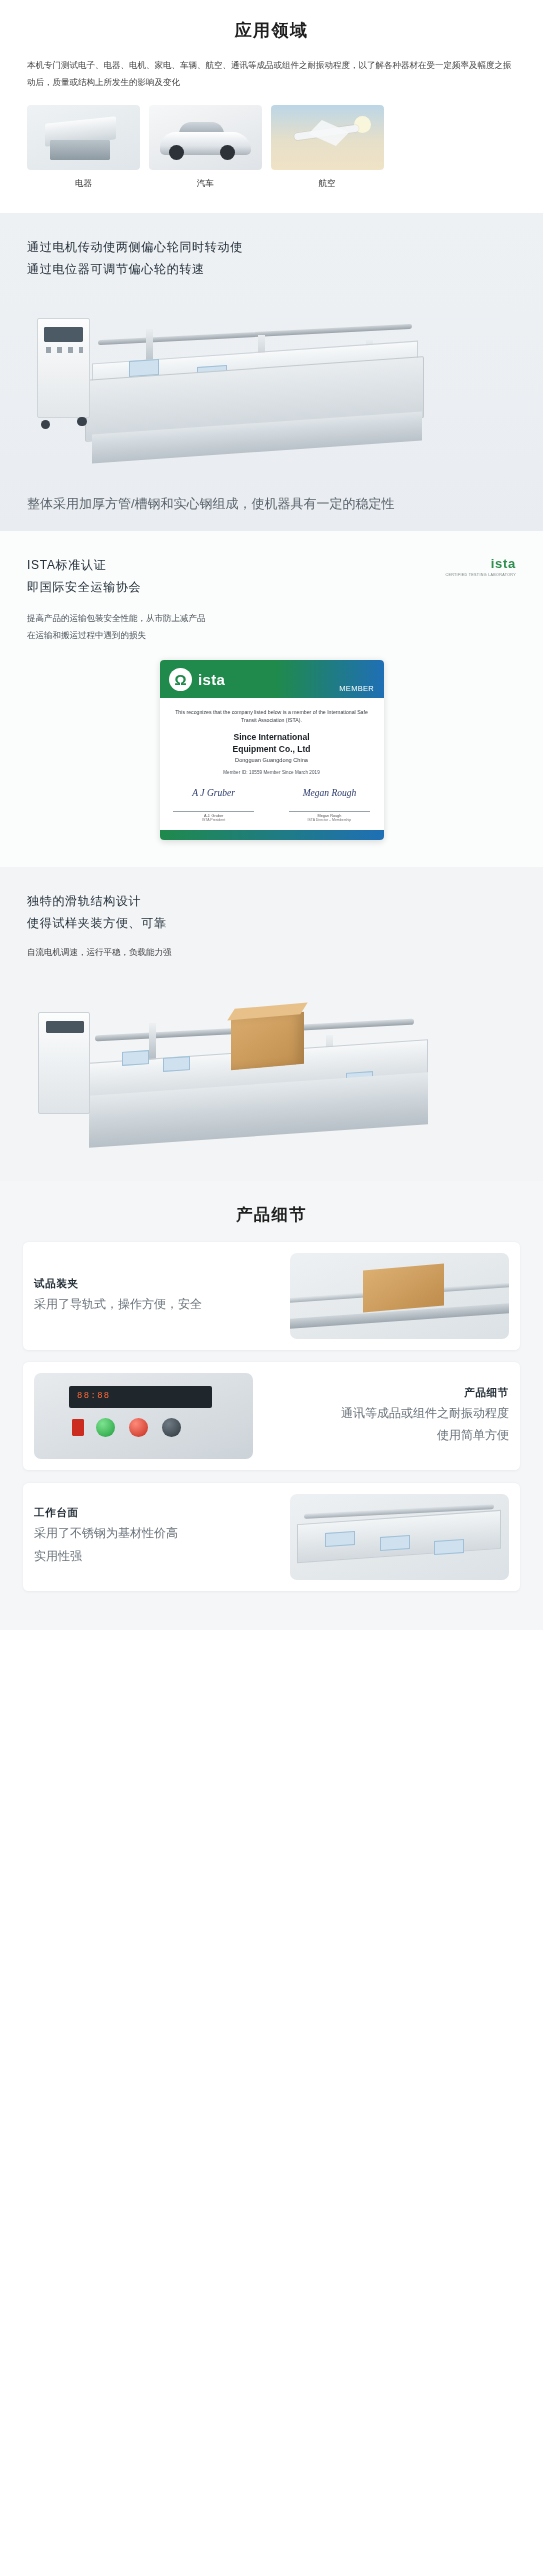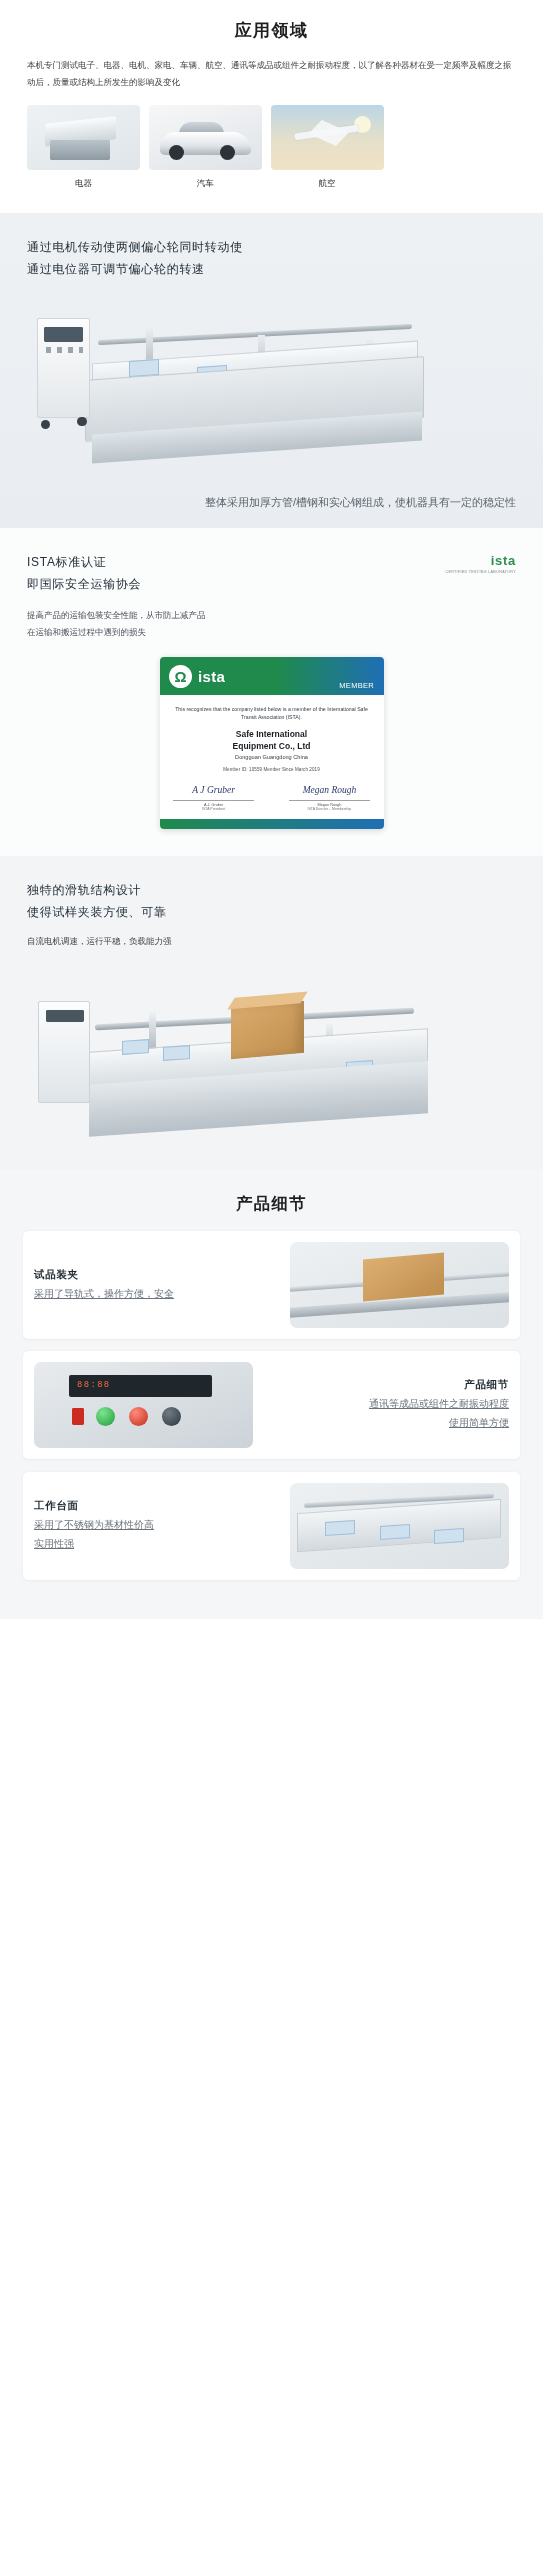--- a/index.html
+++ b/index.html
@@ -146,22 +146,22 @@
   .m-box.b3 { left: 238px; top: 84px; }
   .m-box.b4 { left: 305px; top: 90px; }
   .m-base {
     position: absolute; left: 65px; top: 136px; width: 330px; height: 28.5px;
     background: linear-gradient(180deg,#dfe5e9,#b9c2c9); transform: skewY(-4deg);
   }
   .m-wheel { position:absolute; width:9.5px; height:9.5px; border-radius:50%; background:#39424a; }
   .m-wheel.w1 { left: 13.6px; top: 133px; }
   .m-wheel.w2 { left: 50px; top: 130px; }
   .caption-center {
-    text-align: right;
-    font-size: 11px;
+    text-align: left;
+    font-size: 13px;
     color: #5a646c;
     margin-top: 4.1px;
   }
 
   
   .sec-ista {
     background: #fbfcfc;
     padding: 23px 27px 27px 27px;
     position: relative;
   }
@@ -201,21 +201,21 @@
   }
   .cert-body { padding: 9.5px 12.2px 6.8px 12.2px; text-align:center; }
   .cert-line { font-size: 5.2px; color:#3b4147; line-height: 1.55; }
   .cert-company { font-size: 8.5px; font-weight: bold; color:#1a1f24; margin-top: 6.8px; line-height:1.45; }
   .cert-loc { font-size: 5.6px; color:#3b4147; margin-top: 2px; }
   .cert-meta { font-size: 4.5px; color:#4a5158; margin-top: 6.1px; letter-spacing:0.1px; }
   .cert-sigs { display:flex; justify-content:space-between; padding: 6.8px 13.6px 8.1px 13.6px; }
   .sig { text-align:center; width: 81px; }
   .sig .scribble {
     font-family:"Liberation Serif", serif; font-style: italic; font-size: 9.5px; color:#2b3a6b;
-    border-bottom: 0.7px solid #9aa3ac; padding-bottom: 5px;
+    border-bottom: 0.7px solid #9aa3ac; padding-bottom: 13px;
   }
   .sig .nm { font-size: 3.8px; color:#555; margin-top: 2px; }
   .sig .rl { font-size: 3.5px; color:#777; }
   .cert-bottom { height: 9.5px; background: linear-gradient(90deg,#1f8a4c,#1f6fb5); }
 
   
   .sec-rail {
     background: #f2f4f6;
     padding: 23px 27px 6.8px 27px;
   }
@@ -262,21 +262,21 @@
   }
   .d-card {
     background: #ffffff; border-radius: 5.4px; padding: 11px;
     display:flex; align-items:center; gap: 12.2px; margin-bottom: 12.2px;
     box-shadow: 0 0.7px 2.7px rgba(0,0,0,.05);
   }
   .d-card.rev { flex-direction: row-reverse; }
   .d-text { flex: 1; }
   .d-card.rev .d-text { text-align: right; }
   .d-h { font-size: 10.5px; font-weight: bold; color: #1f2a33; letter-spacing: 0.7px; }
-  .d-p { font-size: 10px; color: #6a737b; line-height: 1.9; margin-top: 2px; text-decoration: underline; }
+  .d-p { font-size: 12px; color: #6a737b; line-height: 1.9; margin-top: 2px; }
   .d-img {
     width: 219px; height: 86px; border-radius: 7px; overflow:hidden; position:relative;
     background: linear-gradient(160deg,#eef1f3,#dbe1e5);
     flex: none;
   }
   .di1 .carton {
     position:absolute; left: 73px; top: 13.6px; width: 81px; height: 42px;
     background: linear-gradient(150deg,#dcb072,#bf8d4d); transform: skewY(-5deg);
   }
   .di1 .bar { position:absolute; left: 0; top: 58px; width: 219px; height: 9.5px; background:linear-gradient(180deg,#cfd6db,#9ea8af); transform: skewY(-4deg); }
@@ -384,21 +384,21 @@
     <div class="cert-wrap">
       <div class="cert">
         <div class="cert-top">
           <div class="mark">Ω</div>
           <div class="brand">ista</div>
           <div class="member">MEMBER</div>
         </div>
         <div class="cert-body">
           <div class="cert-line">This recognizes that the company listed below is a member of the International Safe Transit Association (ISTA).</div>
           <div class="cert-company">
-            <div>Safe International</div>
+            <div>Since International</div>
             <div>Equipment Co., Ltd</div>
           </div>
           <div class="cert-loc">Dongguan Guangdong   China</div>
           <div class="cert-meta">Member ID: 10559    Member Since March 2019</div>
         </div>
         <div class="cert-sigs">
           <div class="sig">
             <div class="scribble">A J Gruber</div>
             <div class="nm">A.J. Gruber</div>
             <div class="rl">ISTA President</div>

